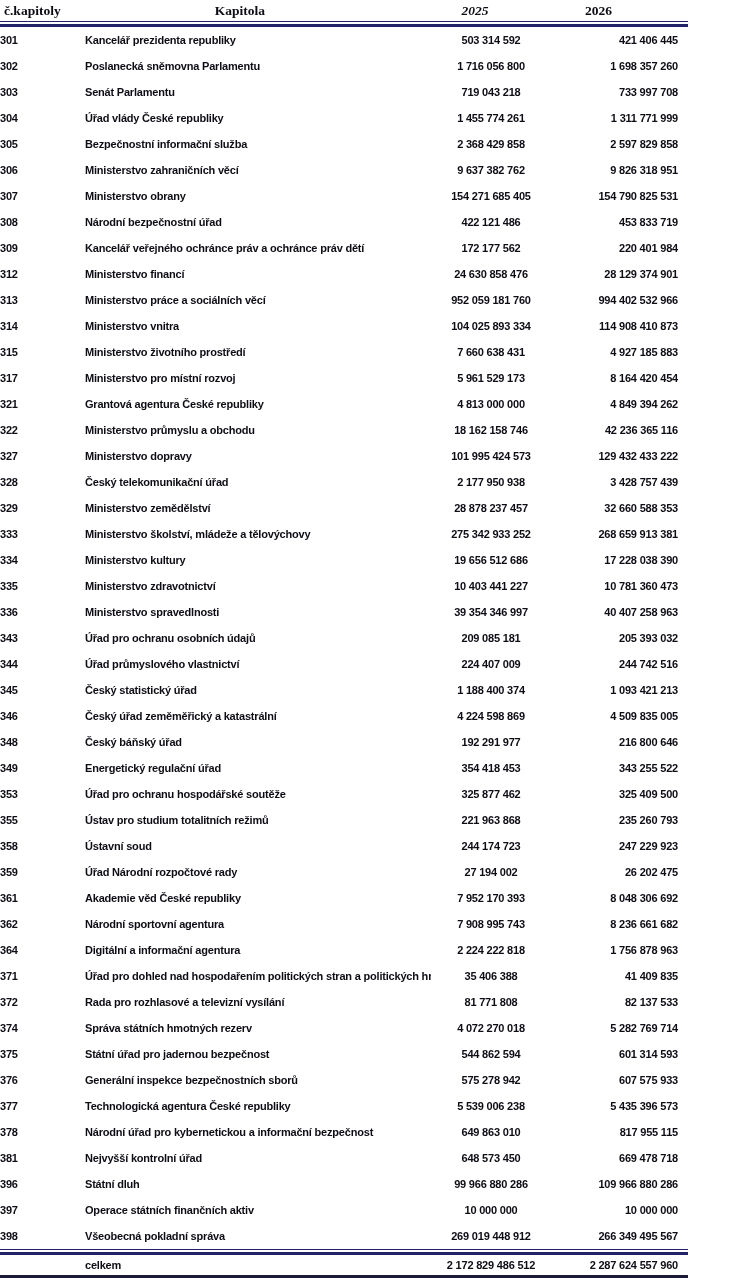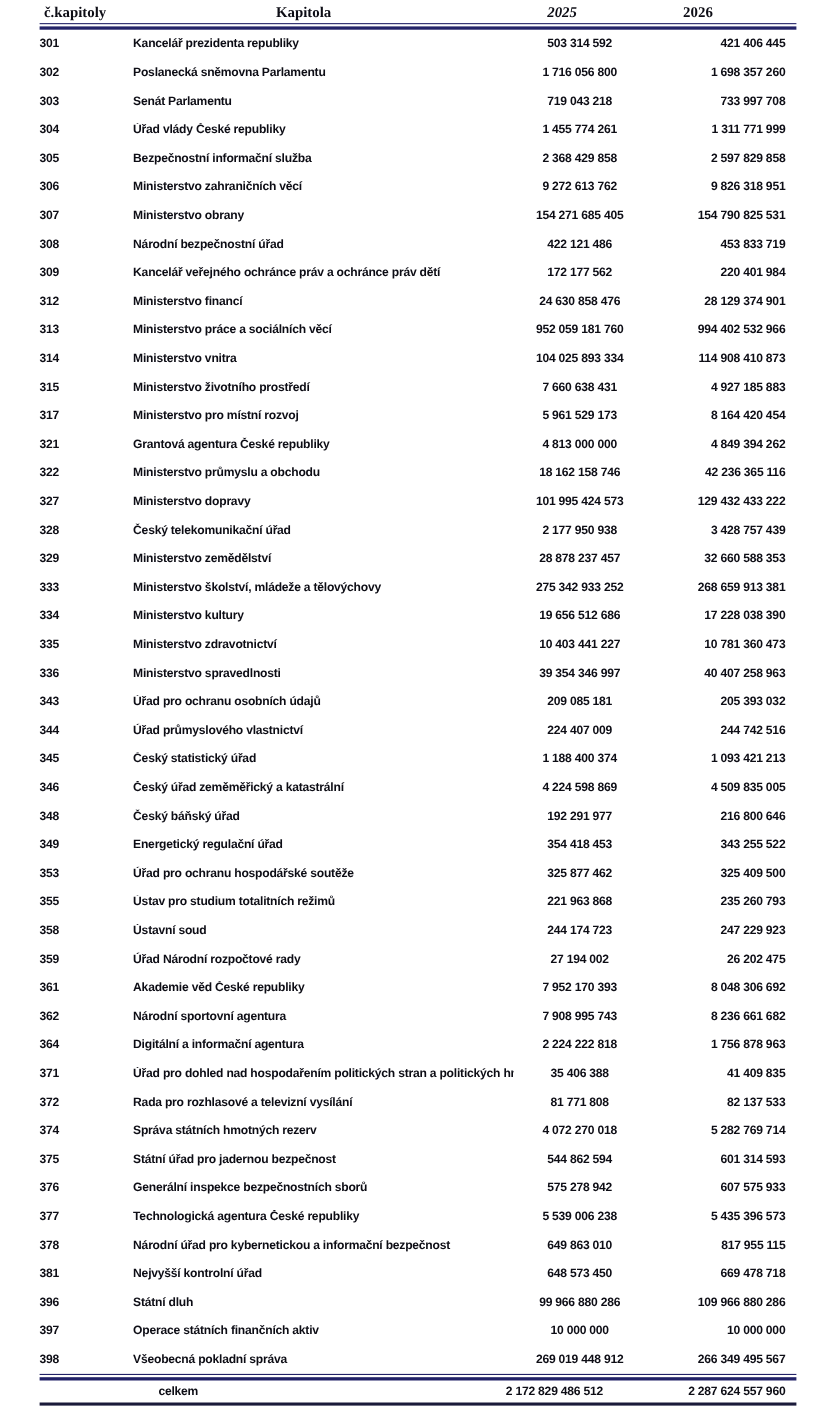--- a/index.html
+++ b/index.html
@@ -6,21 +6,20 @@
   body {
     width: 750px;
     height: 1278px;
     font-family: "Liberation Sans", sans-serif;
     color: #0d0d15;
     overflow: hidden;
   }
   .table {
     width: 688px;
     box-sizing: border-box;
-    margin-left: 36px;
   }
   .header-row {
     display: flex;
     align-items: center;
     height: 21px;
     font-family: "Liberation Serif", serif;
     font-weight: bold;
     font-size: 13.5px;
     white-space: nowrap;
   }
@@ -44,21 +43,20 @@
     white-space: nowrap;
   }
   .total-row {
     display: flex;
     align-items: center;
     height: 20px;
     font-size: 11px;
     font-weight: bold;
     letter-spacing: -0.2px;
     white-space: nowrap;
-    gap: 23px;
   }
   
   .c-num   { width: 65px; flex: 0 0 auto; }
   .c-name  { flex: 1 1 auto; text-align: left; padding-left: 20px; overflow: hidden; }
   .c-y25   { width: 120px; text-align: center; flex: 0 0 auto; }
   .c-y26   { width: 127px; text-align: right; flex: 0 0 auto; padding-right: 10px; }
   
   .header-row .c-num  { text-align: left; padding-left: 4px; width: 61px; }
   .header-row .c-name { text-align: center; padding-left: 0; }
   .header-row .c-y25  { text-align: center; font-style: italic; }
@@ -110,21 +108,21 @@
     <div class="row">
       <div class="c-num">305</div>
       <div class="c-name">Bezpečnostní informační služba</div>
       <div class="c-y25">2 368 429 858</div>
       <div class="c-y26">2 597 829 858</div>
     </div>
 
     <div class="row">
       <div class="c-num">306</div>
       <div class="c-name">Ministerstvo zahraničních věcí</div>
-      <div class="c-y25">9 272 613 762</div>
+      <div class="c-y25">9 637 382 762</div>
       <div class="c-y26">9 826 318 951</div>
     </div>
 
     <div class="row">
       <div class="c-num">307</div>
       <div class="c-name">Ministerstvo obrany</div>
       <div class="c-y25">154 271 685 405</div>
       <div class="c-y26">154 790 825 531</div>
     </div>
 

